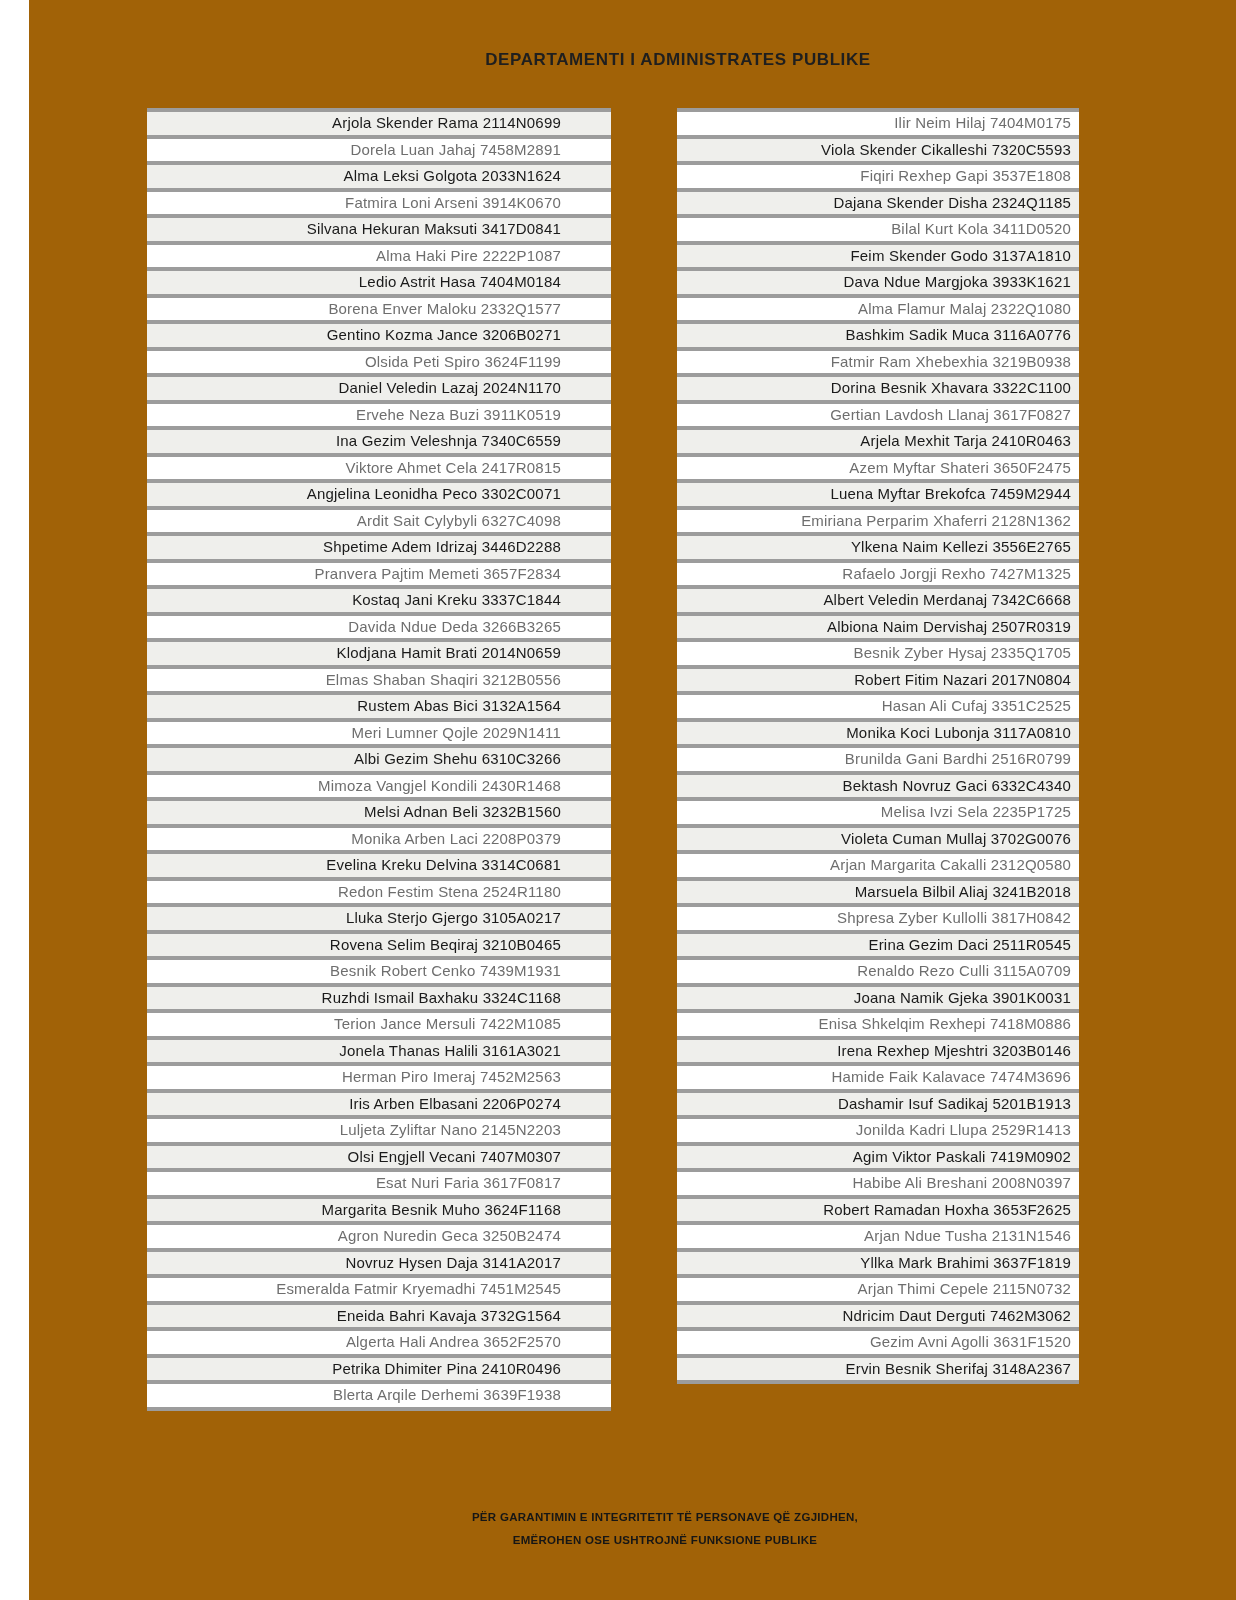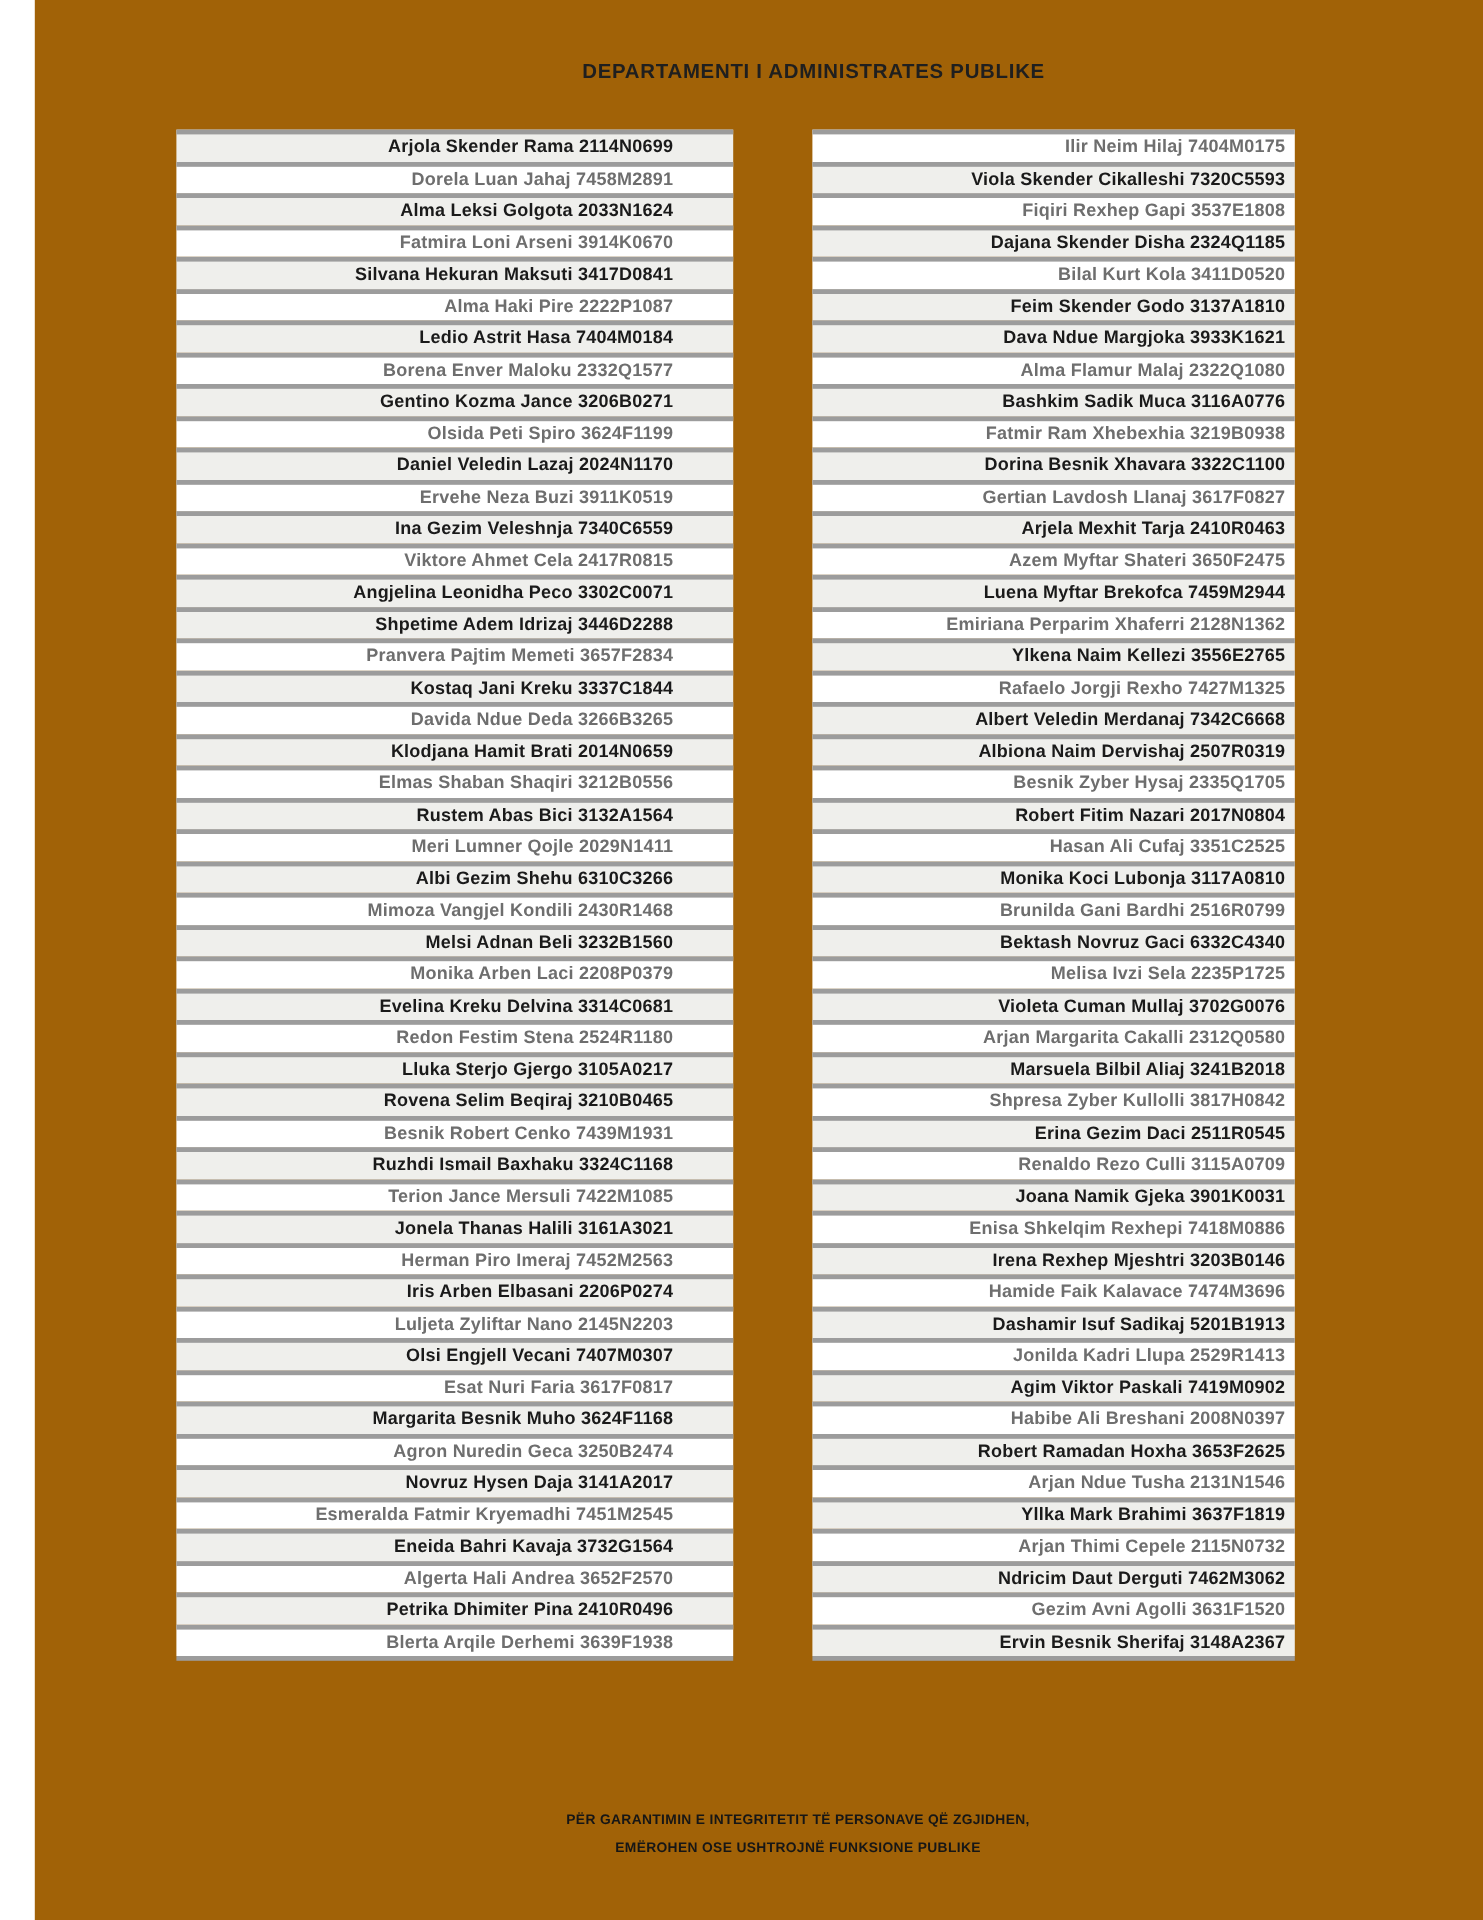--- a/index.html
+++ b/index.html
@@ -35,26 +35,26 @@
     border-top:4px solid var(--row-border);
     font-size:15px;line-height:22.5px;
     text-align:right;letter-spacing:.2px;
     white-space:nowrap;overflow:hidden;
   }
   .col-left .row{padding-right:50px;}
   .col-right .row{padding-right:8px;}
   .row.shaded{
     background:var(--shaded-bg);
     color:var(--shaded-text);
-    font-weight:bold;
+    font-weight:normal;
   }
   .row.plain{
     background:#ffffff;
     color:var(--plain-text);
-    font-weight:bold;
+    font-weight:normal;
   }
   .footer{
     position:absolute;top:1506px;left:0;width:100%;
     text-align:center;transform:translateX(18px);
     font-size:11.5px;font-weight:bold;line-height:23px;
     letter-spacing:.3px;color:#161616;
   }
 </style>
 </head>
 <body>
@@ -72,20 +72,21 @@
       <div class="row plain">Alma Haki Pire 2222P1087</div>
       <div class="row shaded">Ledio Astrit Hasa 7404M0184</div>
       <div class="row plain">Borena Enver Maloku 2332Q1577</div>
       <div class="row shaded">Gentino Kozma Jance 3206B0271</div>
       <div class="row plain">Olsida Peti Spiro 3624F1199</div>
       <div class="row shaded">Daniel Veledin Lazaj 2024N1170</div>
       <div class="row plain">Ervehe Neza Buzi 3911K0519</div>
       <div class="row shaded">Ina Gezim Veleshnja 7340C6559</div>
       <div class="row plain">Viktore Ahmet Cela 2417R0815</div>
       <div class="row shaded">Angjelina Leonidha Peco 3302C0071</div>
+      <div class="row plain">Ardit Sait Cylybyli 6327C4098</div>
       <div class="row shaded">Shpetime Adem Idrizaj 3446D2288</div>
       <div class="row plain">Pranvera Pajtim Memeti 3657F2834</div>
       <div class="row shaded">Kostaq Jani Kreku 3337C1844</div>
       <div class="row plain">Davida Ndue Deda 3266B3265</div>
       <div class="row shaded">Klodjana Hamit Brati 2014N0659</div>
       <div class="row plain">Elmas Shaban Shaqiri 3212B0556</div>
       <div class="row shaded">Rustem Abas Bici 3132A1564</div>
       <div class="row plain">Meri Lumner Qojle 2029N1411</div>
       <div class="row shaded">Albi Gezim Shehu 6310C3266</div>
       <div class="row plain">Mimoza Vangjel Kondili 2430R1468</div>

